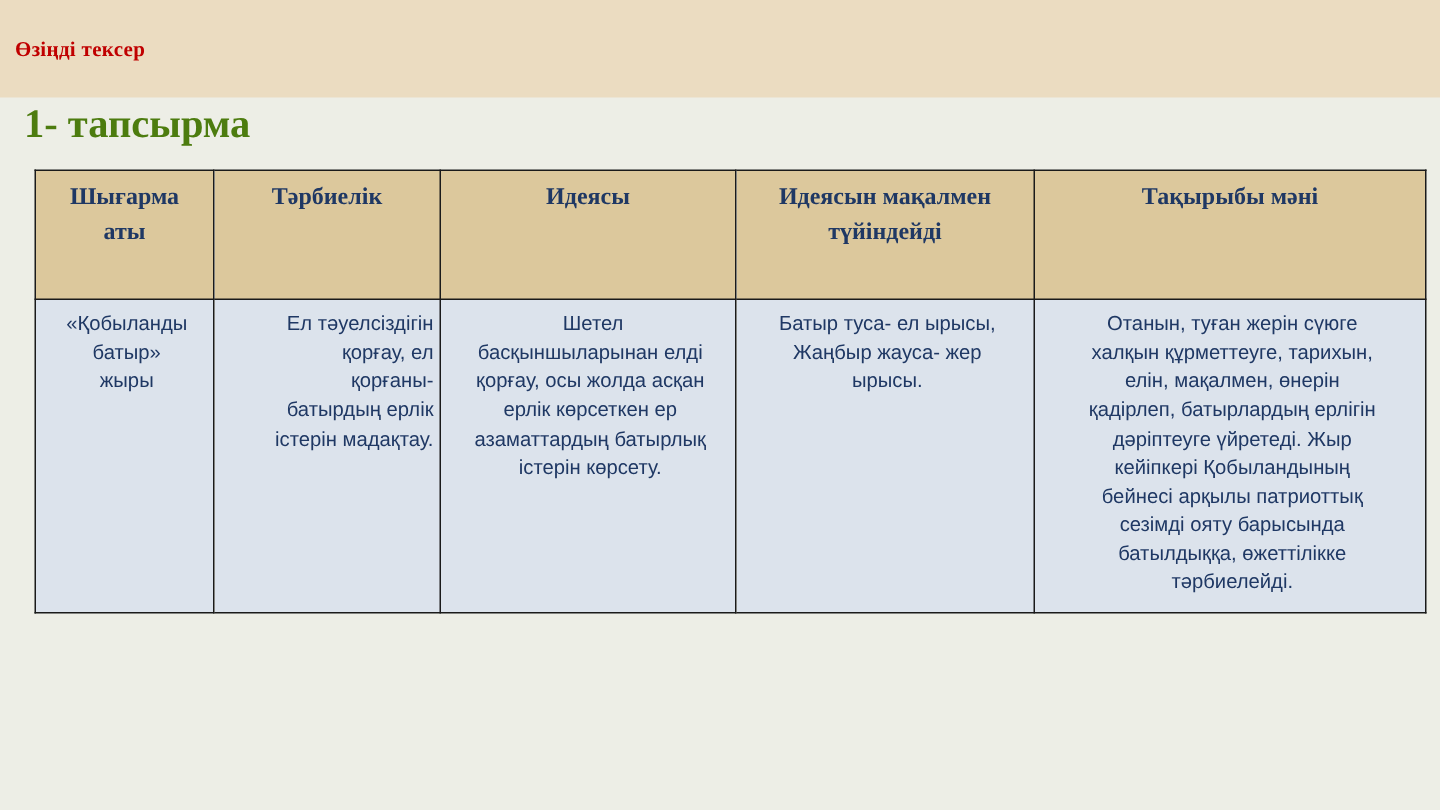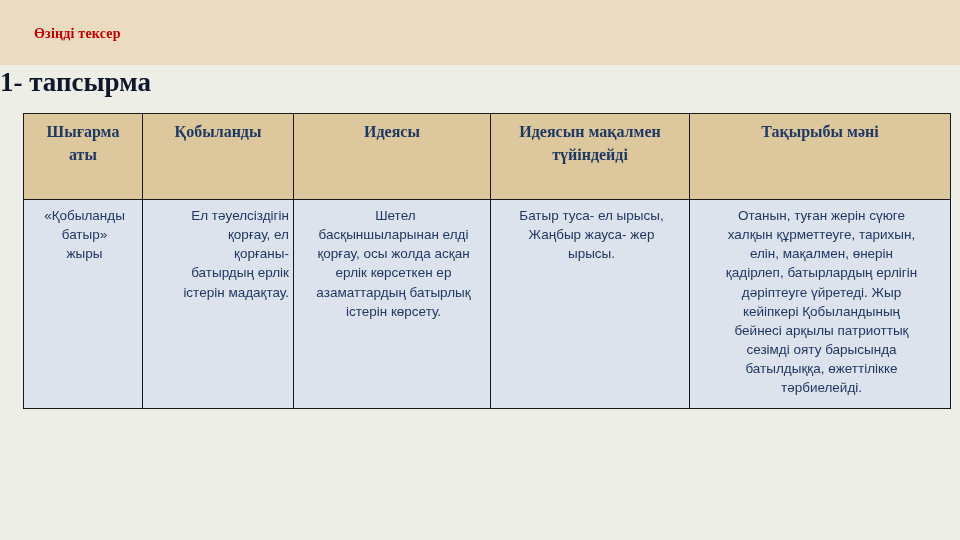--- a/index.html
+++ b/index.html
@@ -24,29 +24,28 @@
     background: #ebdcc1;
   }
   .banner-label {
     position: absolute;
     left: 10px; top: 26px;
     font-family: "Liberation Serif", serif;
     font-weight: bold;
     font-size: 14px;
     color: #c00000;
     letter-spacing: 0.2px;
-    margin-left: 24px;
   }
   .slide-title {
     position: absolute;
-    left: 0; top: 67px;
+    left: 16px; top: 67px;
     font-family: "Liberation Serif", serif;
     font-weight: bold;
     font-size: 27px;
-    color: #0f172a;
+    color: #4d7c0f;
   }
   table.task-table {
     position: absolute;
     left: 23px; top: 113px;
     width: 927px;
     border-collapse: collapse;
     table-layout: fixed;
   }
   table.task-table th, table.task-table td {
     border: 1px solid #1a1a1a;
@@ -96,21 +95,21 @@
       <col style="width:119px">
       <col style="width:151px">
       <col style="width:197px">
       <col style="width:199px">
       <col style="width:261px">
     </colgroup>
     <thead>
       <tr>
         <th>Шығарма
 аты</th>
-        <th>Қобыланды</th>
+        <th>Тәрбиелік</th>
         <th>Идеясы</th>
         <th>Идеясын мақалмен
 түйіндейді</th>
         <th>Тақырыбы мәні</th>
       </tr>
     </thead>
     <tbody>
       <tr>
         <td>«Қобыланды
 батыр»

